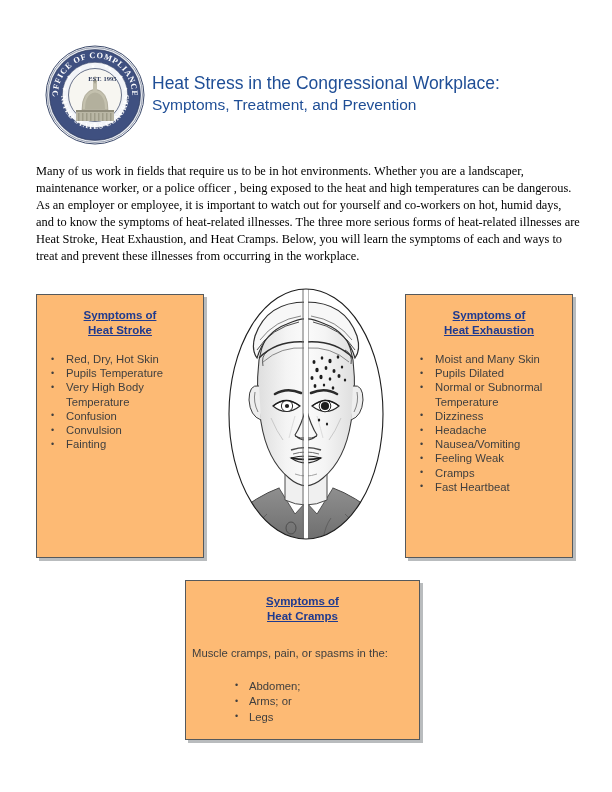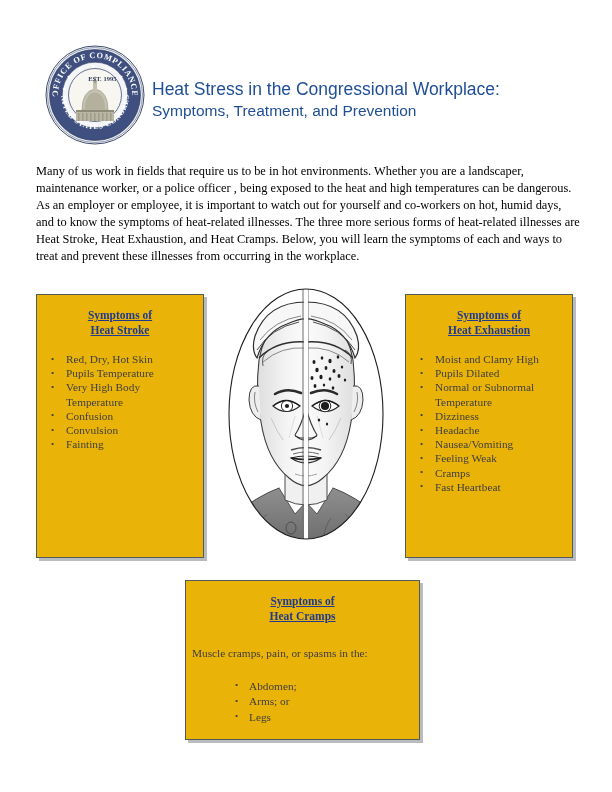--- a/index.html
+++ b/index.html
@@ -20,21 +20,21 @@
     width: 612px;
     height: 150px;
   }
   #seal {
     position: absolute;
     left: 45px; top: 45px;
     width: 100px; height: 100px;
   }
   #title-block {
     position: absolute;
-    left: 152px; top: 78px;
+    left: 152px; top: 72px;
     width: 420px;
   }
   .title-line1 {
     font-family: "Liberation Sans", sans-serif;
     font-size: 17.5px;
     color: #1f4e96;
     line-height: 22px;
     white-space: nowrap;
   }
   .title-line2 {
@@ -54,24 +54,24 @@
     font-family: "Liberation Serif", serif;
     font-size: 12.4px;
     line-height: 17.1px;
     color: #000000;
     text-align: left;
   }
 
   
   .sbox {
     position: absolute;
-    background: #eab308;
+    background: #fdba74;
     border: 1px solid #55595c;
     box-shadow: 3px 3px 0 #b9bcbe;
-    font-family: Liberation Serif, serif;
+    font-family: Liberation Sans, sans-serif;
   }
   #box-stroke    { left: 36px;  top: 294px; width: 168px; height: 264px; }
   #box-exhaust   { left: 405px; top: 294px; width: 168px; height: 264px; }
   #box-cramps    { left: 185px; top: 580px; width: 235px; height: 160px; }
 
   .sbox-head {
     text-align: center;
     color: #1f3a8f;
     font-weight: bold;
     font-size: 11.5px;
@@ -239,21 +239,21 @@
     <li>Fainting</li>
   </ul>
 </div>
 
 <div class="sbox" id="box-exhaust">
   <div class="sbox-head">
     <span>Symptoms of </span><br>
     <span>Heat Exhaustion</span>
   </div>
   <ul class="sbox-list">
-    <li>Moist and Clamy High</li>
+    <li>Moist and Many Skin</li>
     <li>Pupils Dilated</li>
     <li>Normal or Subnormal</li>
     <li class="cont">Temperature</li>
     <li>Dizziness</li>
     <li>Headache</li>
     <li>Nausea/Vomiting</li>
     <li>Feeling Weak</li>
     <li>Cramps</li>
     <li>Fast Heartbeat</li>
   </ul>

